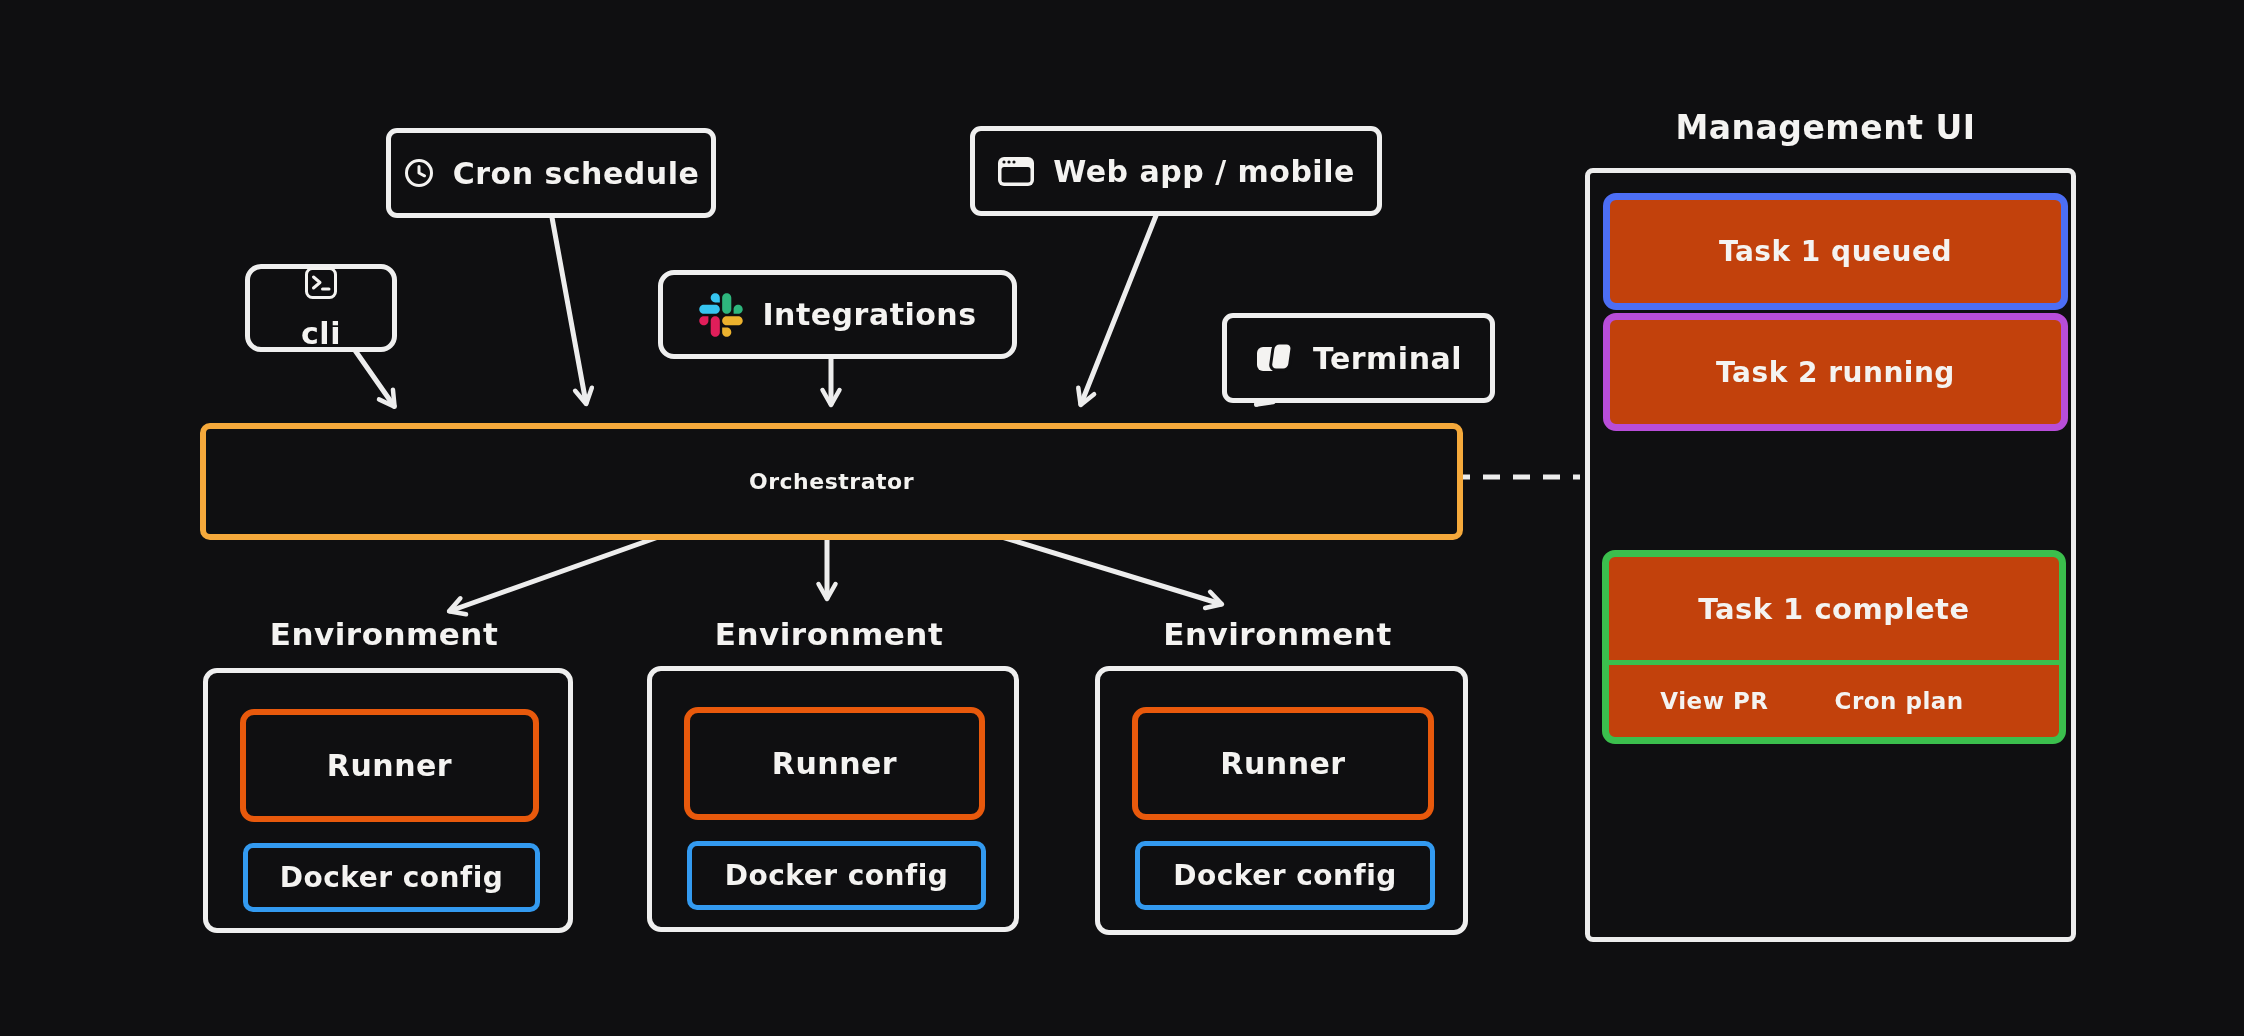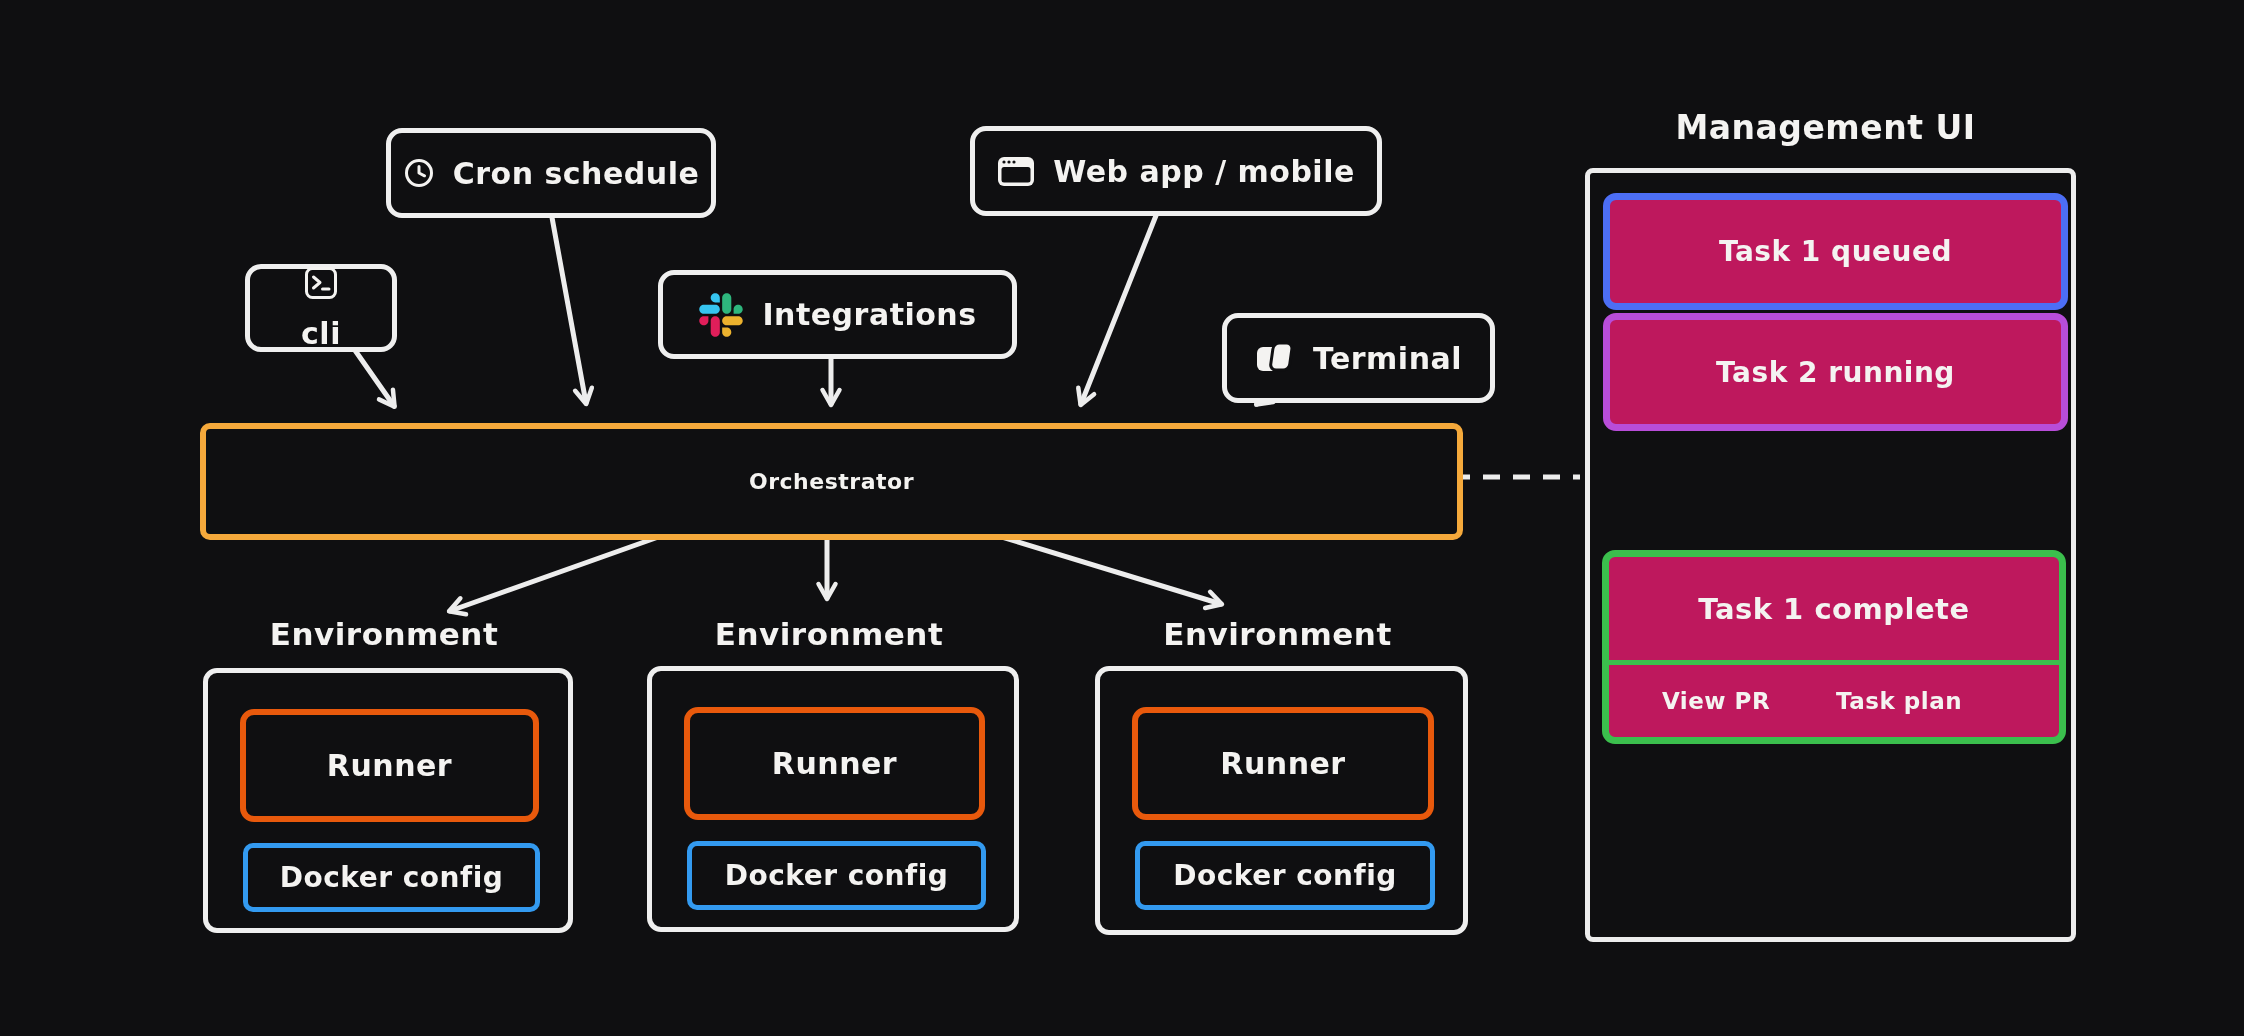--- a/index.html
+++ b/index.html
@@ -5,34 +5,34 @@
   html,body{margin:0;padding:0;background:#0f0f11;}
   #canvas{
     position:relative; width:2244px; height:1036px; overflow:hidden;
     background:#0f0f11;
     font-family:"DejaVu Sans","Liberation Sans",sans-serif;
     color:#f4f3f1; font-weight:700; letter-spacing:.5px;
   }
   #arrows{position:absolute;left:0;top:0;width:2244px;height:1036px;}
   .node{
     position:absolute; display:flex; align-items:center; justify-content:center;
-    gap:18px; border:5px solid #efefef; border-radius:16px; background:#0f0f11;
+    gap:18px; border:5px solid #efefef; border-radius:11px; background:#0f0f11;
     font-size:30px;
   }
   .node .lbl{white-space:nowrap;}
   .bar{
     position:absolute; display:flex; align-items:center; justify-content:center;
     border:6px solid #f5a93b; border-radius:10px; background:#0f0f11; font-size:22px;
   }
   .panel{
     position:absolute; border:5px solid #ededed; border-radius:8px; background:#0f0f11;
   }
   .task{
     position:absolute; display:flex; align-items:center; justify-content:center;
-    border:7px solid #888; border-radius:13px; background:#be185d; font-size:28px;
+    border:7px solid #888; border-radius:13px; background:#c2410c; font-size:28px;
   }
   .task4{flex-direction:column; justify-content:stretch; align-items:stretch; padding:0;}
   .task4-top{flex:0 0 103px; display:flex; align-items:center; justify-content:center; font-size:29px;}
   .task4-actions{
     flex:1; display:flex; align-items:center; justify-content:center; gap:46px;
     border-top:5px solid #3bbf4d; font-size:23px; padding-right:64px;
   }
   .action{cursor:pointer;margin-left:20px;}
   .env{
     position:absolute; border:5px solid #efefef; border-radius:14px; background:#0f0f11;
@@ -139,21 +139,21 @@
 
     <div class="task" style="left: 13px; top: 140px; width: 451px; height: 104px; border-color: rgb(184, 77, 217);">
       <span>Task 2 running</span>
     </div>
 
 
     <div class="task task4" style="left: 12px; top: 377px; width: 450px; height: 180px; border-color: rgb(59, 191, 77);">
       <div class="task4-top">Task 1 complete</div>
       <div class="task4-actions" style="border-top-color: rgb(59, 191, 77);">
         <span class="action">View PR</span>
-        <span class="action">Task plan</span>
+        <span class="action">Cron plan</span>
       </div>
     </div>
   </div>
 
   <div class="caption" style="left:204px; top:616px; width:360px;">Environment</div>
   <div class="env" style="left:203px; top:668px; width:360px; height:255px;">
     <div class="runner" style="border-color: rgb(232, 89, 12);">
       <span>Runner</span>
     </div>
     <div class="docker" style="border-color: rgb(51, 154, 240);">

